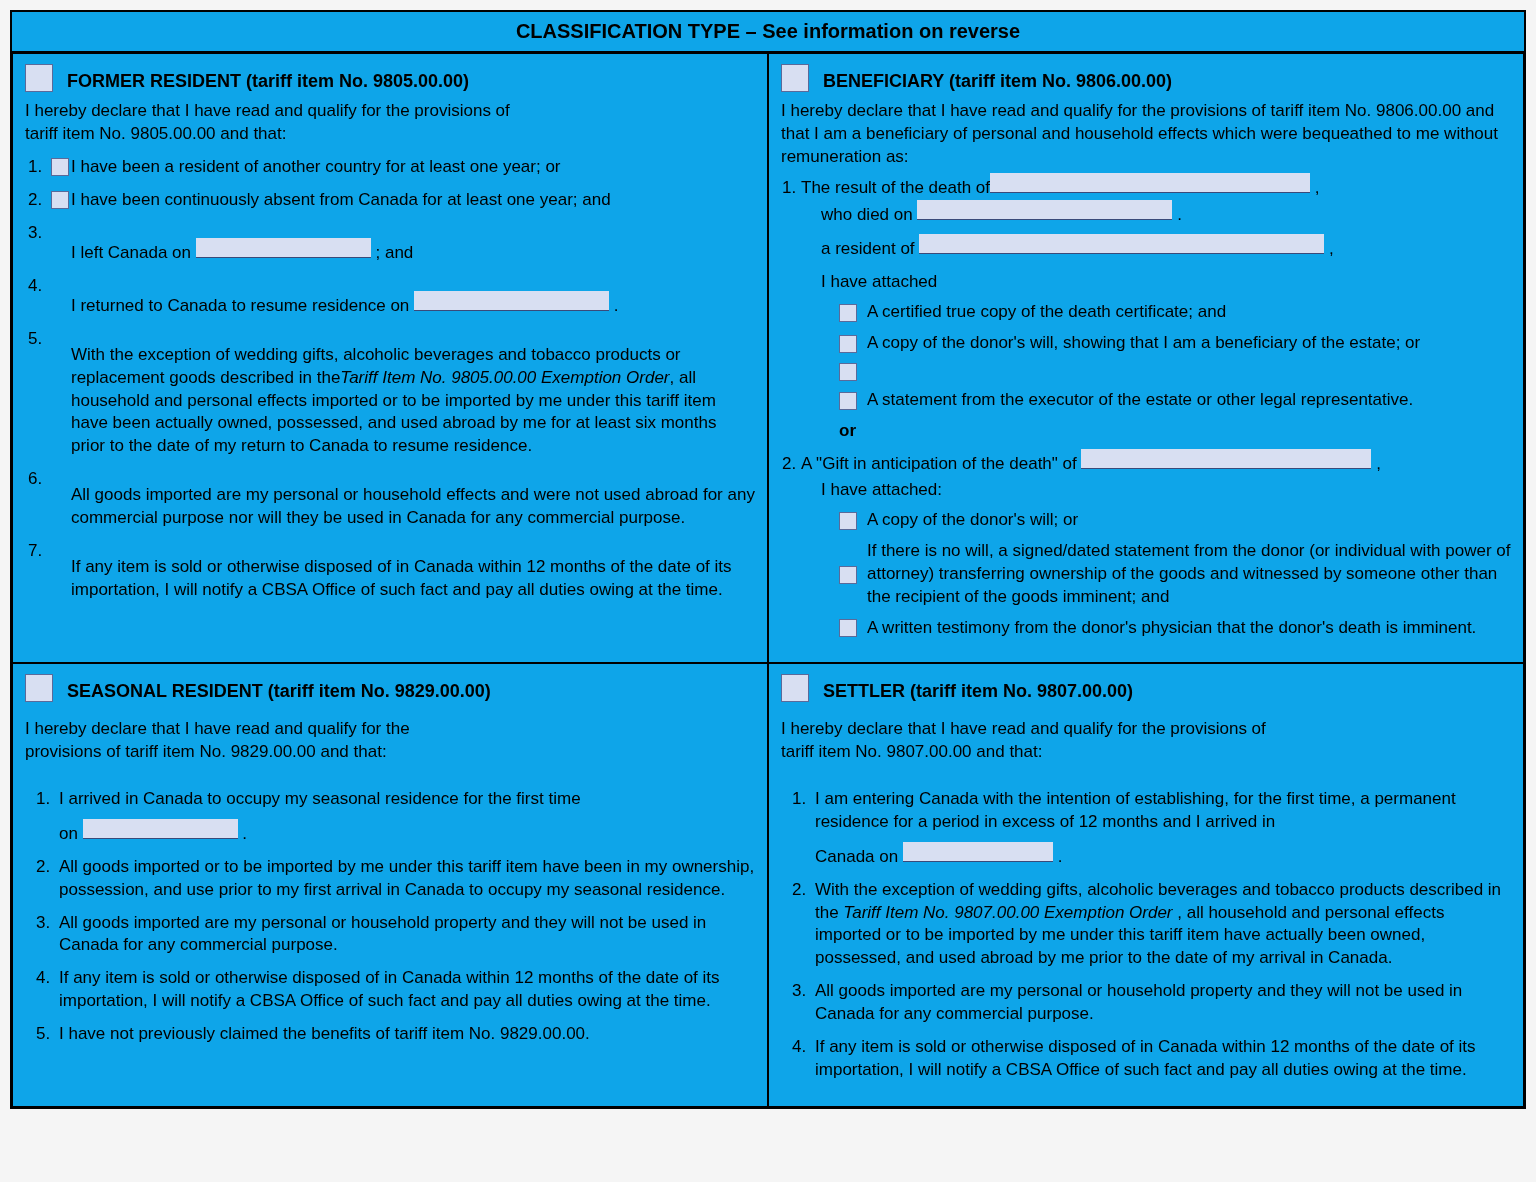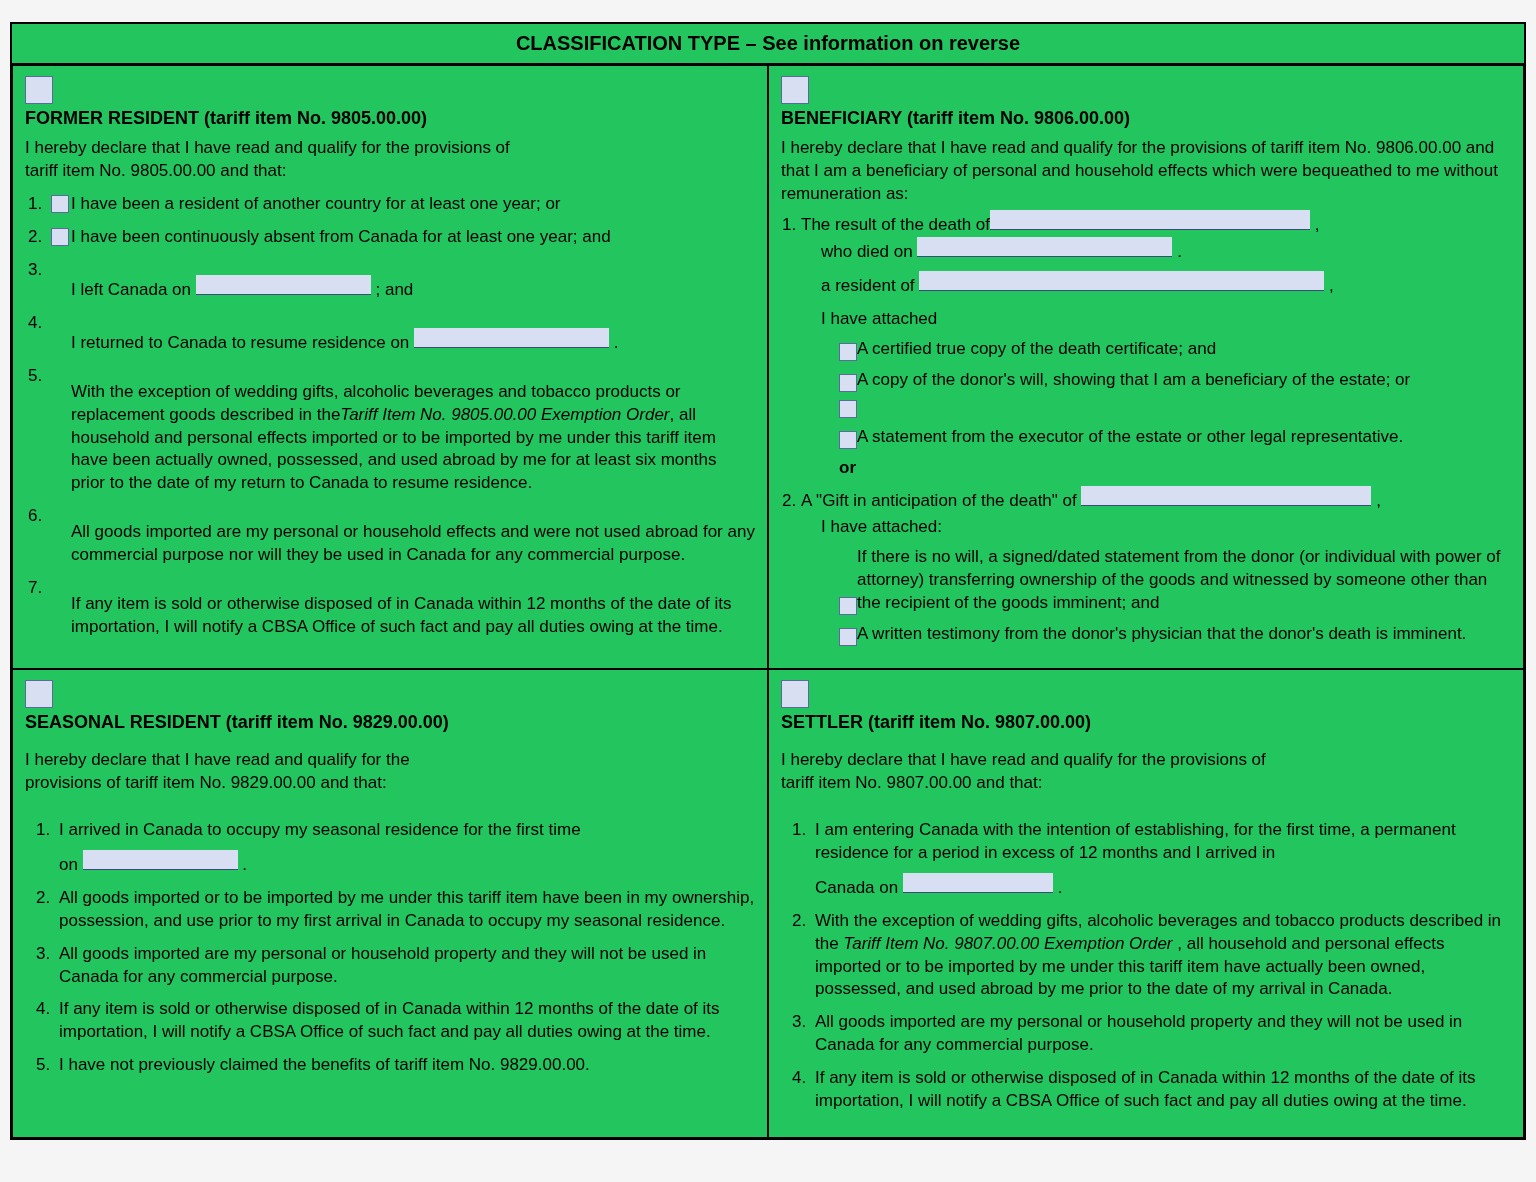--- a/index.html
+++ b/index.html
@@ -5,46 +5,45 @@
   * { box-sizing: border-box; margin: 0; padding: 0; }
   body {
     font-family: Arial, Helvetica, sans-serif;
     font-size: 17px;
     background: #f5f5f5;
     padding: 10px;
     color: #000;
   }
   .page {
     width: 1516px;
-    background: #22c55e;
+    background: #0ea5e9;
     border: 2px solid #000;
-    margin: 12px auto;
+    margin: 0 auto;
   }
   .header {
     text-align: center;
     font-weight: bold;
     font-size: 20px;
     padding: 8px 0;
     border-bottom: 2px solid #000;
   }
   .grid {
     display: grid;
     grid-template-columns: 1fr 1fr;
   }
   .cell {
     border: 1px solid #000;
     padding: 10px 12px 14px 12px;
     position: relative;
   }
   .title-row {
     display: flex;
-    align-items: flex-start;
-    gap: 4px;
+    align-items: flex-end;
+    gap: 14px;
     margin-bottom: 8px;
-    flex-direction: column;
   }
   .big-check {
     width: 28px;
     height: 28px;
     border: 1.5px solid #5a6a9a;
     background: #d8dff2;
     cursor: pointer;
   }
   .small-check {
     width: 18px;
@@ -81,21 +80,22 @@
     border-bottom: 1.5px solid #3a4a7a;
     vertical-align: baseline;
   }
   .subline {
     margin-left: 20px;
     margin-bottom: 6px;
     line-height: 1.6;
   }
   .attach-row {
     display: flex;
-    align-items: flex-end;
+    align-items: center;
+    gap: 10px;
     margin-left: 38px;
     margin-bottom: 8px;
     line-height: 1.35;
   }
   .or-label {
     margin-left: 38px;
     font-weight: bold;
     margin-bottom: 6px;
   }
   .italic { font-style: italic; }
@@ -198,20 +198,24 @@
               <span class="small-check"></span>
               <span>A statement from the executor of the estate or other legal representative.</span>
             </div>
           <div class="or-label">or</div>
         </li>
         <li>
           <span>A "Gift in anticipation of the death" of </span><span class="field" style="min-width:290px"></span> ,
           <div class="subline">I have attached:</div>
           <div class="attach-row">
               <span class="small-check"></span>
+              <span>A copy of the donor's will; or</span>
+            </div>
+          <div class="attach-row">
+              <span class="small-check"></span>
               <span>If there is no will, a signed/dated statement from the donor (or individual with power of attorney) transferring ownership of the goods and witnessed by someone other than the recipient of the goods imminent; and</span>
             </div>
           <div class="attach-row">
               <span class="small-check"></span>
               <span>A written testimony from the donor's physician that the donor's death is  imminent.</span>
             </div>
         </li>
       </ol>
     </div>
 

